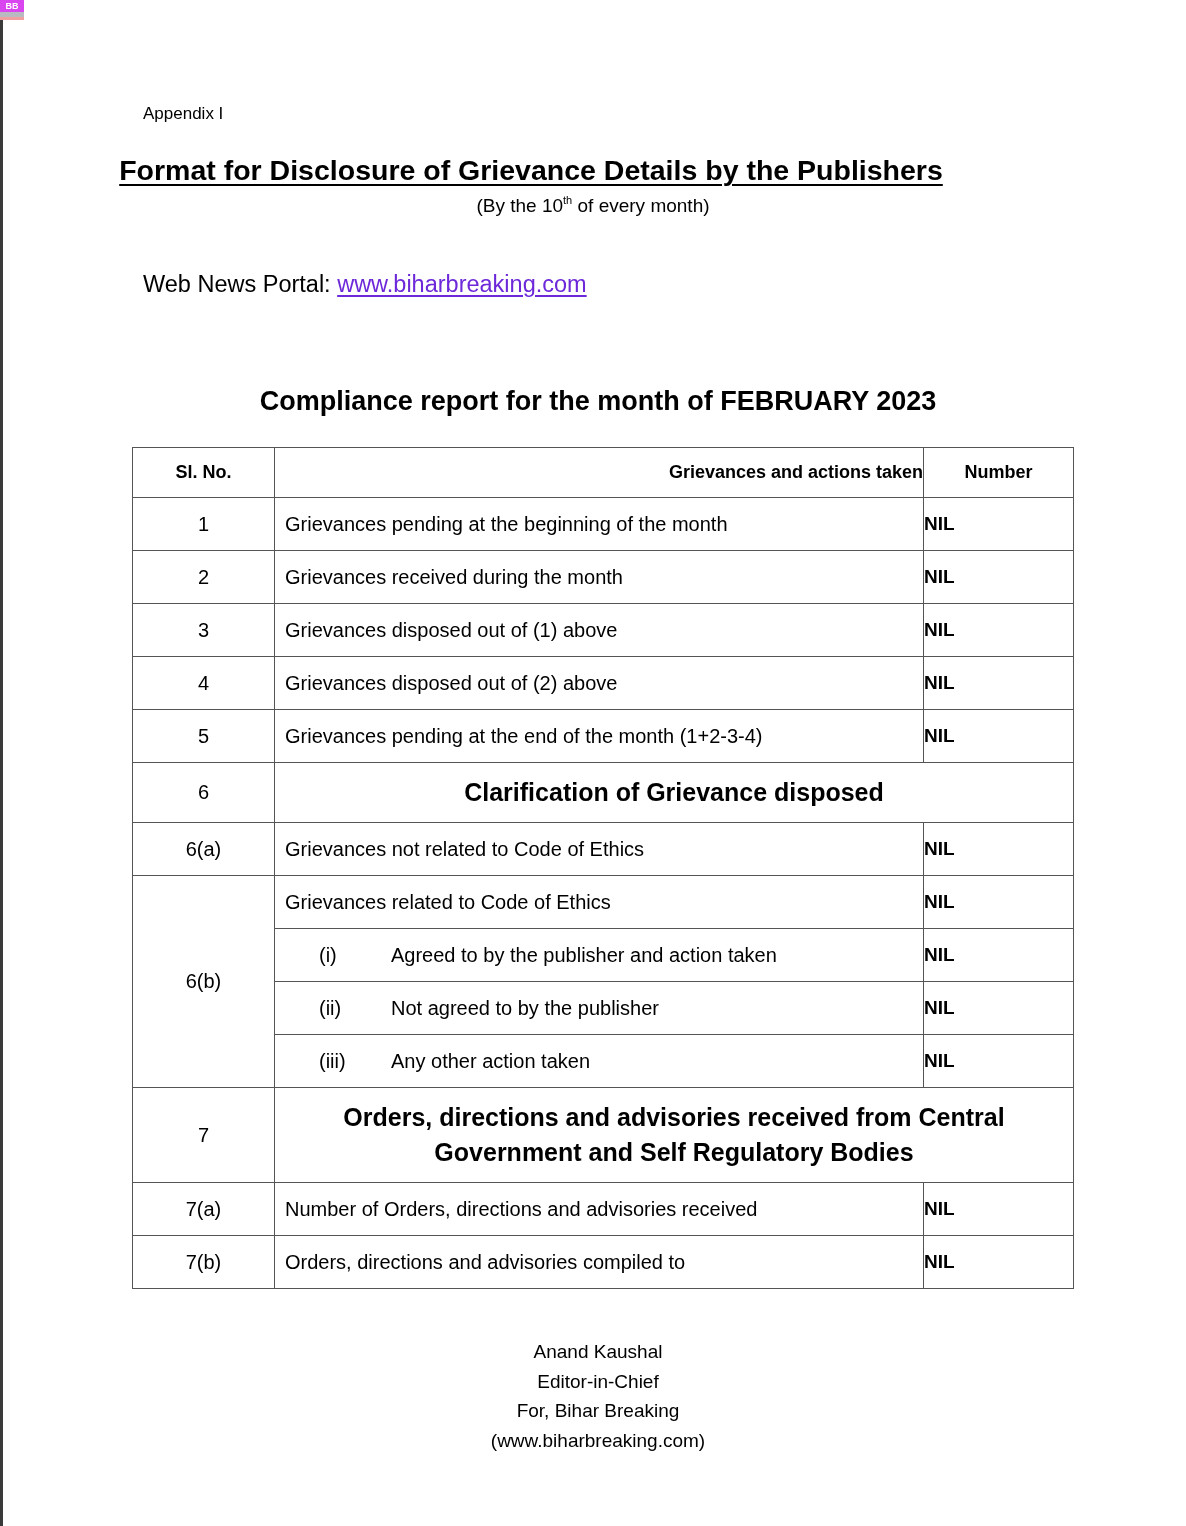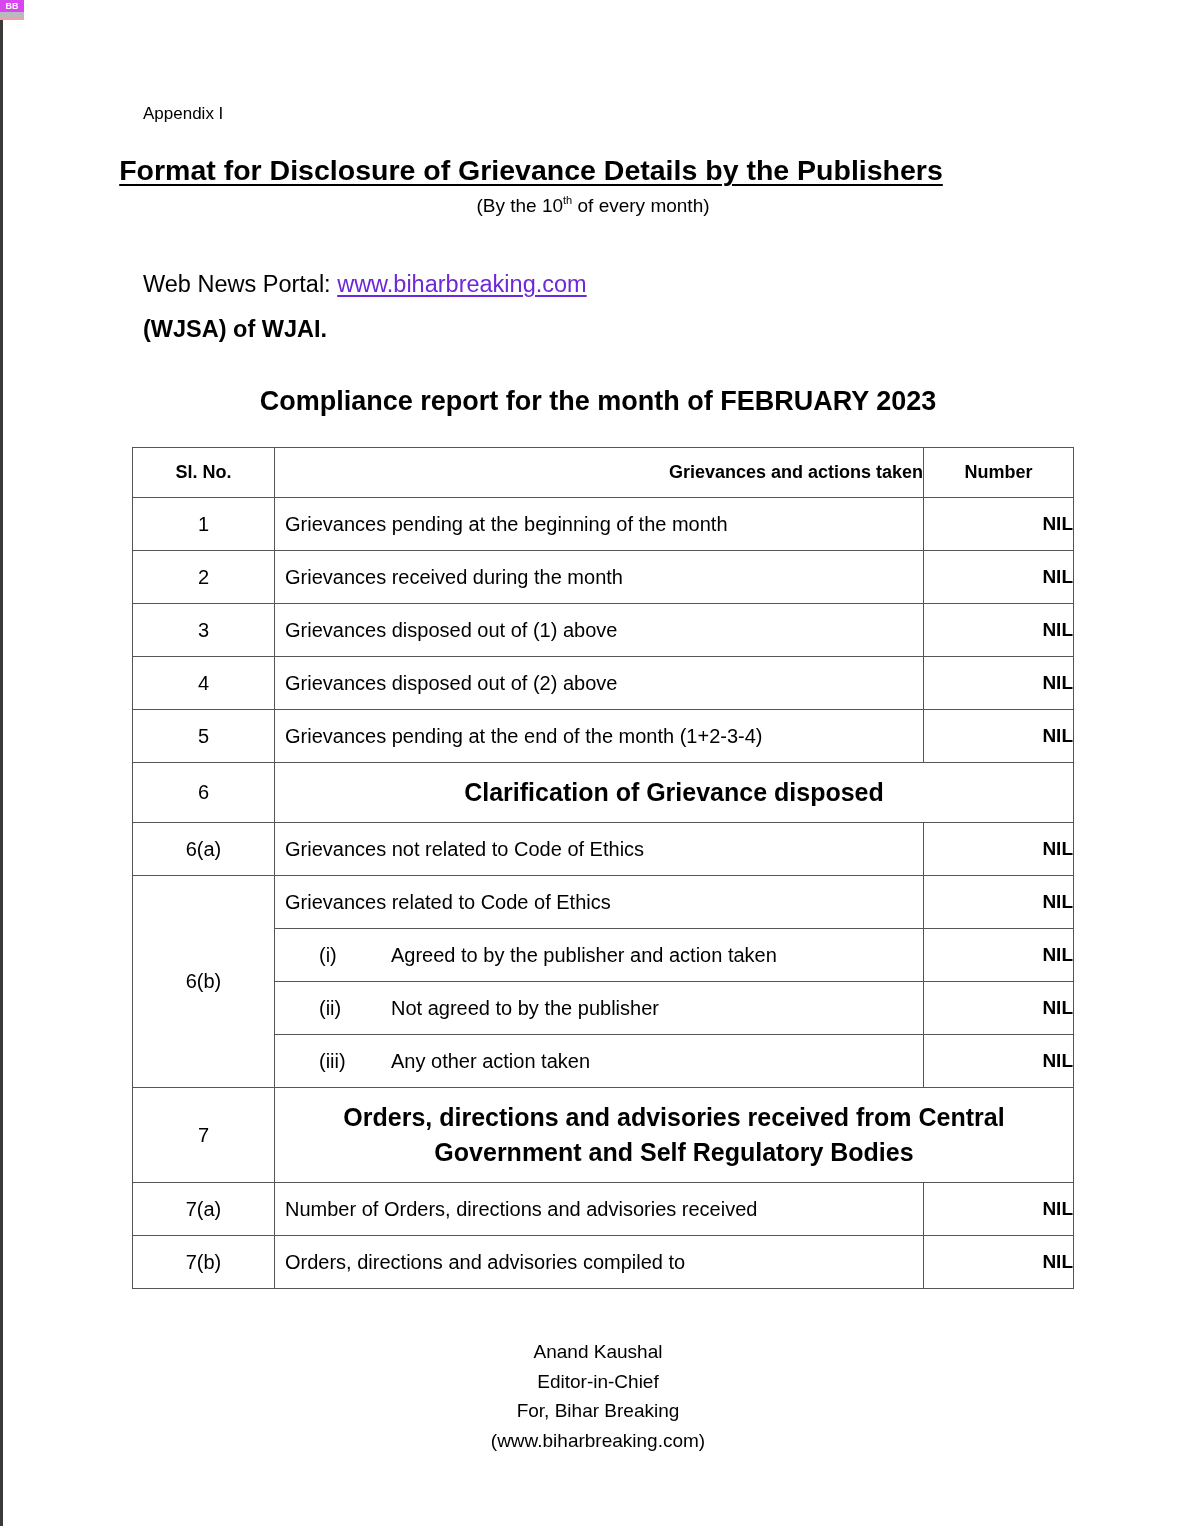--- a/index.html
+++ b/index.html
@@ -30,21 +30,21 @@
   .compliance span.u { text-decoration-thickness: 2px; text-underline-offset: 4px; }
 
   table.grid {
     position: absolute; left: 132px; top: 447px; width: 932px;
     border-collapse: collapse; table-layout: fixed; font-size: 20px;
   }
   table.grid td, table.grid th { border: 1.5px solid #555; padding: 0; vertical-align: middle; }
   table.grid th { font-size: 18px; font-weight: bold; height: 49px; text-align: center; }
   .c1 { width: 141px; text-align: center; }
   .c2 { width: 638px; text-align: left; padding-left: 10px !important; }
-  .c3 { width: 149px; text-align: right; font-weight: bold; font-size: 19px; }
+  .c3 { width: 149px; text-align: left; font-weight: bold; font-size: 19px; }
   tr.r td { height: 52px; }
   tr.sec td { height: 59px; }
   tr.sec7 td { height: 94px; }
   .secText { text-align: center !important; font-weight: bold; font-size: 25px; line-height: 35px; padding-left: 0 !important; }
   .sub { display: flex; }
   .sub .roman { width: 72px; padding-left: 34px; }
 
   .sign { left: 0; width: 1196px; top: 1337px; text-align: center; font-size: 19px; line-height: 29.5px; }
 </style>
 </head>
@@ -57,21 +57,20 @@
   <div class="line"></div>
 </div>
 
 <div class="abs appendix">Appendix I</div>
 <div class="abs title"><span>Format for Disclosure of Grievance Details by the Publishers</span></div>
 <div class="abs subtitle"><span>(By the 10</span><sup>th</sup><span> of every month)</span></div>
 
 <div class="abs portal"><span>Web News Portal: </span><a>www.biharbreaking.com</a></div>
 
 <div class="abs srb">
-  <div><b>(WJSA) of WJAI.</b></div>
 </div>
 
 <div class="abs compliance"><span>Compliance report for the month of </span><span class="u">FEBRUARY 2023</span></div>
 
 <table class="grid">
   <tbody>
       <tr>
     <th class="c1">Sl. No.</th>
     <th class="c2" style="text-align:right;padding-left:0">Grievances and actions taken</th>
     <th class="c3">Number</th>

